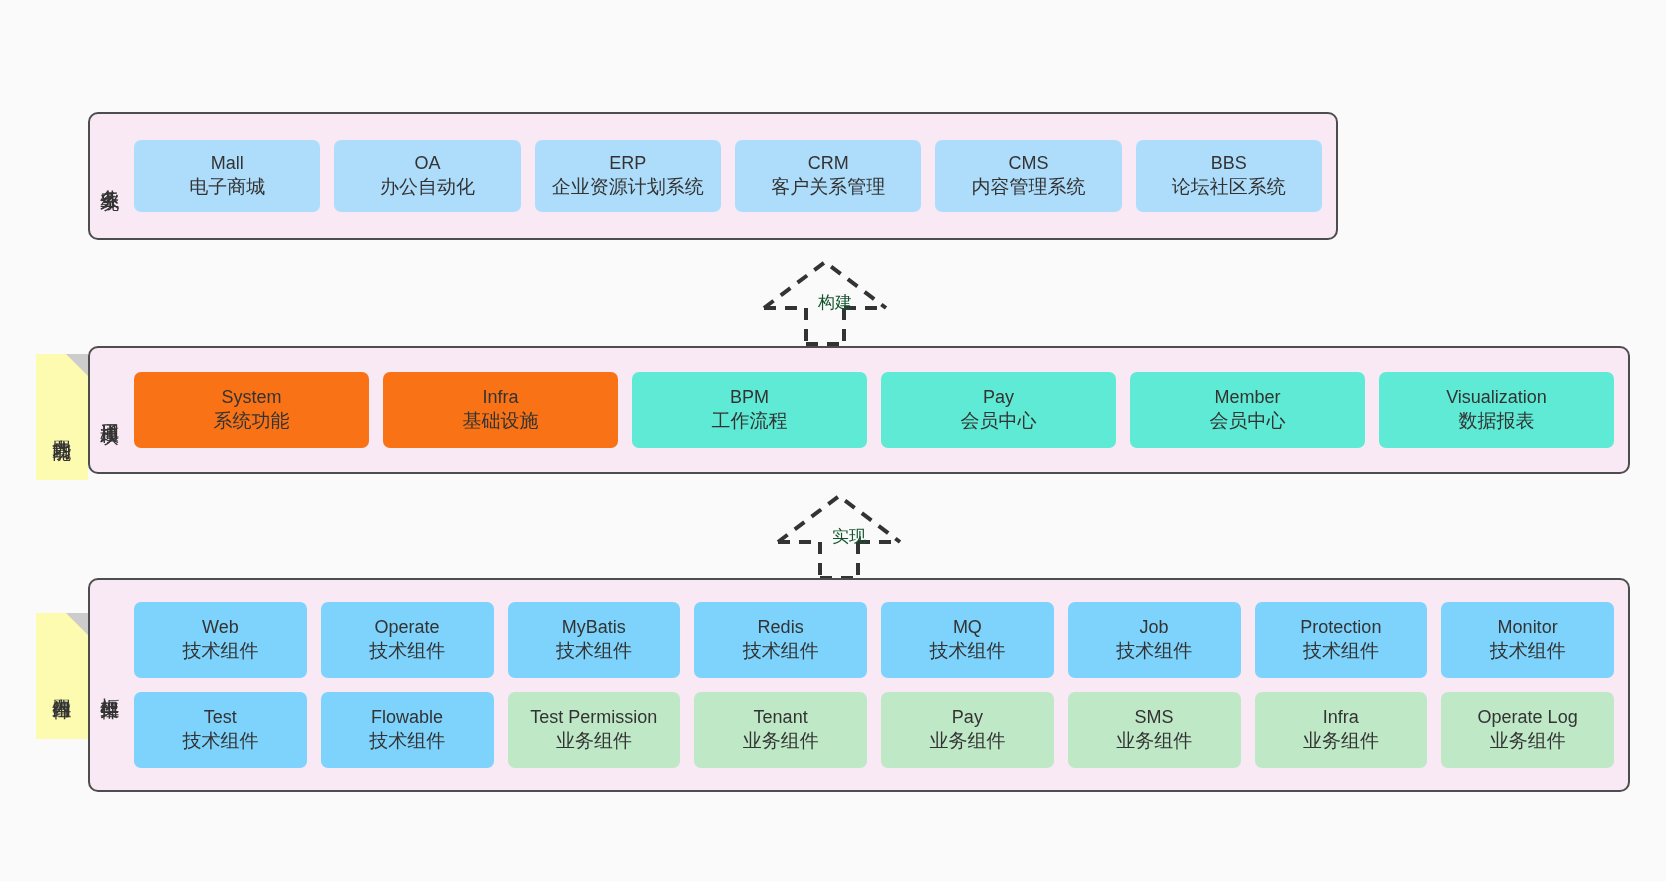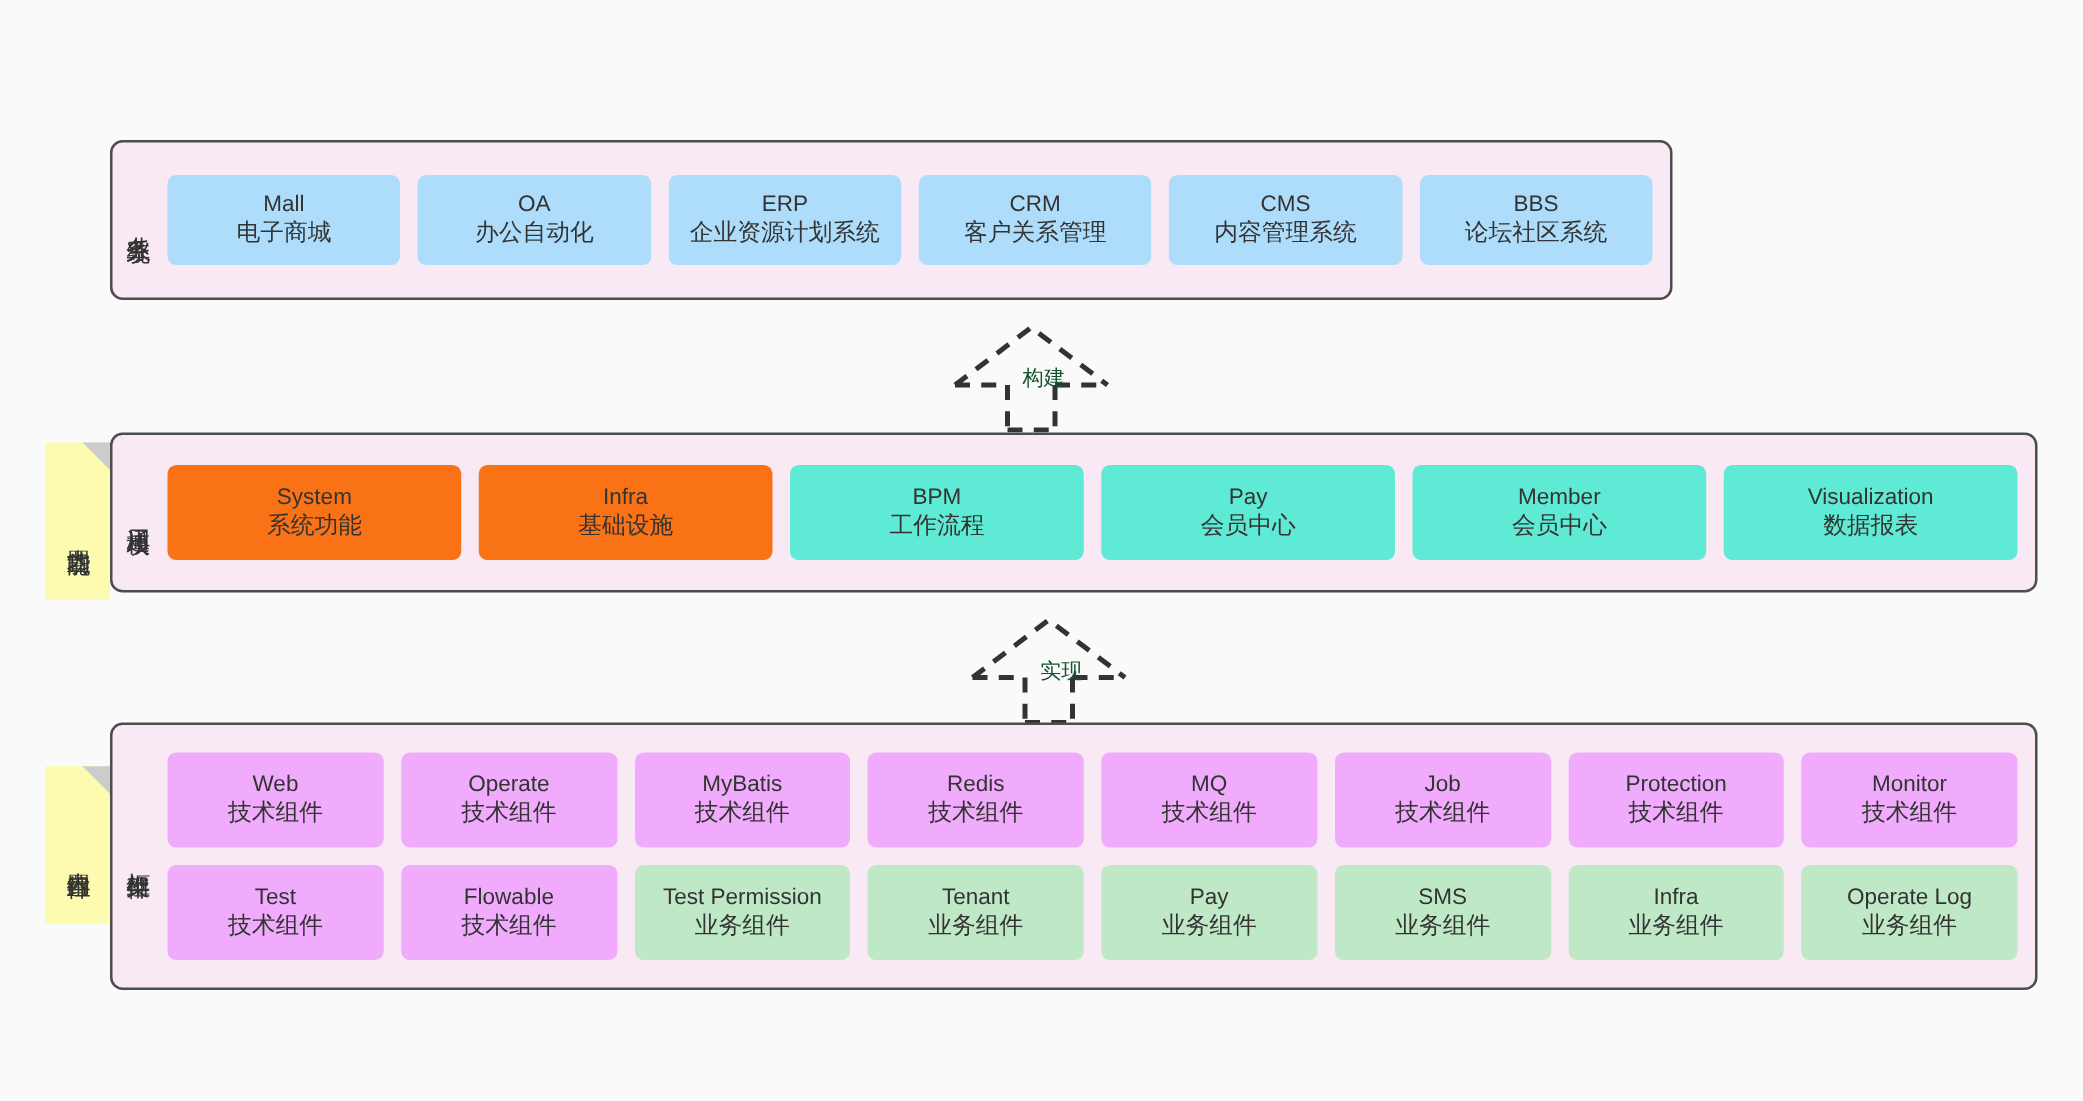--- a/index.html
+++ b/index.html
@@ -76,21 +76,21 @@
     line-height: 1.22;
     box-sizing: border-box;
     padding: 4px 6px;
   }
   .card .t1 { font-size: 18px; }
   .card .t2 { font-size: 19px; }
 
   .blue   { background: #aeddfb; }
   .red    { background: #f97316; }
   .pink   { background: #5eead4; }
-  .green  { background: #f0abfc; }
+  .green  { background: #7dd3fc; }
   .mint   { background: #bfe8c7; }
 
   
   .h-biz   { height: 72px; }
   .h-mod   { height: 76px; }
   .h-comp  { height: 76px; }
 
   
   .note {
     position: absolute;

